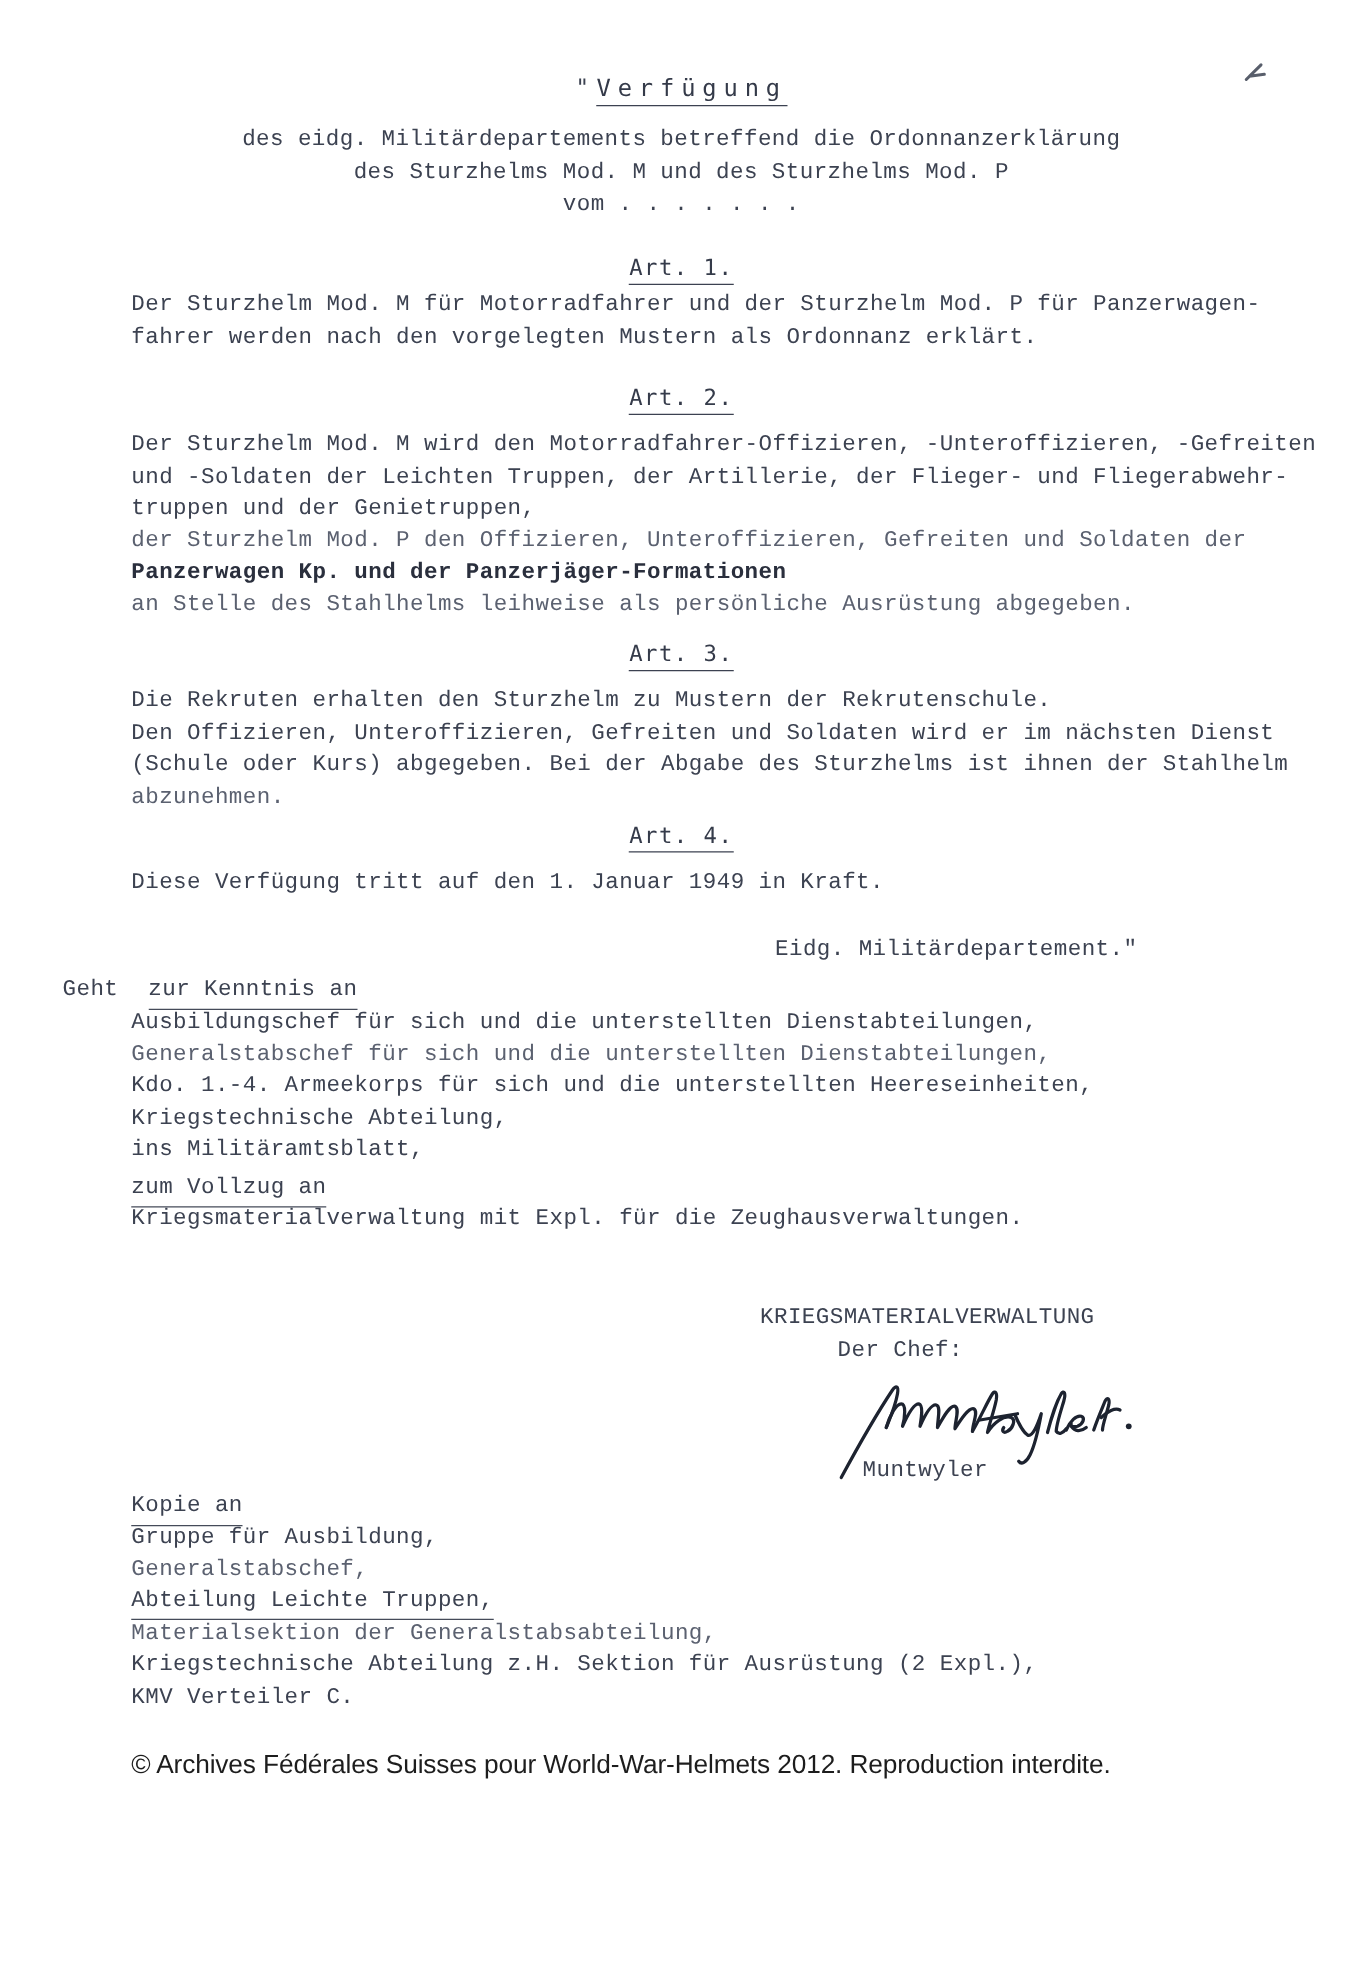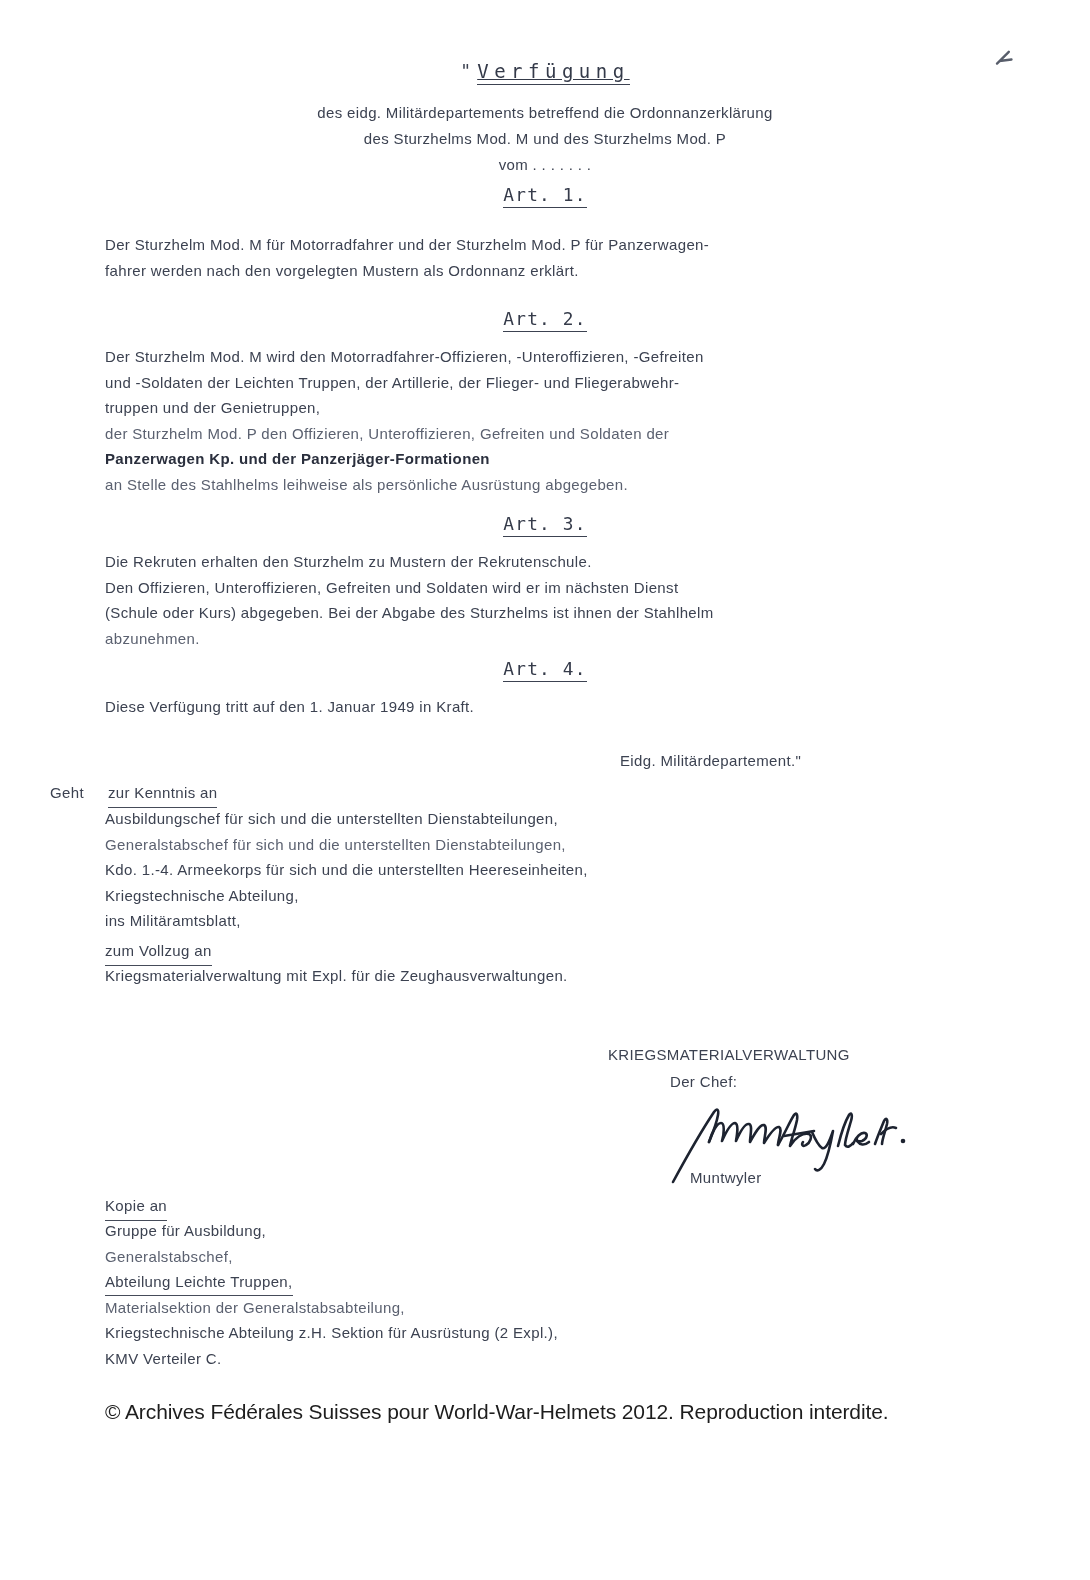--- a/index.html
+++ b/index.html
@@ -20,22 +20,22 @@
     position: absolute;
     left: 0; top: 0;
     width: 1090px;
     height: 1580px;
     background: #ffffff;
     overflow: hidden;
   }
 
   
   .tw {
-    font-family: Liberation Sans, sans-serif;
-    font-size: 15px;
+    font-family: Liberation Mono, monospace;
+    font-size: 18px;
     line-height: 25.5px;
     letter-spacing: 0.35px;
     color: #3c4251;
     white-space: pre;
   }
   .tw.faint   { color: #5b6170; }
   .tw.strong  { color: #2a2f3d; font-weight: bold; }
 
   
   #pencil-mark {
@@ -59,21 +59,20 @@
   #doc-title {
     font-family: "DejaVu Sans Mono", "Liberation Mono", monospace;
     font-size: 19px;
     letter-spacing: 5.5px;
     color: #343a49;
     display: inline-block;
   }
   #doc-title .u {
     border-bottom: 1.6px solid #3c4251;
     padding-bottom: 2px;
-    text-decoration: underline;
   }
   #quote-open {
     font-size: 18px;
     color: #3c4251;
     letter-spacing: 0;
     margin-right: 6px;
     vertical-align: top;
   }
 
   #subtitle {
@@ -184,21 +183,21 @@
 
   <div id="subtitle">
     <span class="tw">des eidg. Militärdepartements betreffend die Ordonnanzerklärung</span>
     <span class="tw">des Sturzhelms Mod. M und des Sturzhelms Mod. P</span>
   </div>
 
   <div id="vom-line">
     <span class="tw">vom . . . . . . .</span>
   </div>
 
-  <div class="art-head" style="top:184px">
+  <div class="art-head" style="top:204px">
     <span>Art. 1.</span>
   </div>
   <div class="para" style="top:232px">
     <span class="tw">Der Sturzhelm Mod. M für Motorradfahrer und der Sturzhelm Mod. P für Panzerwagen-</span>
     <span class="tw">fahrer werden nach den vorgelegten Mustern als Ordonnanz erklärt.</span>
   </div>
 
   <div class="art-head" style="top:308px">
     <span>Art. 2.</span>
   </div>

